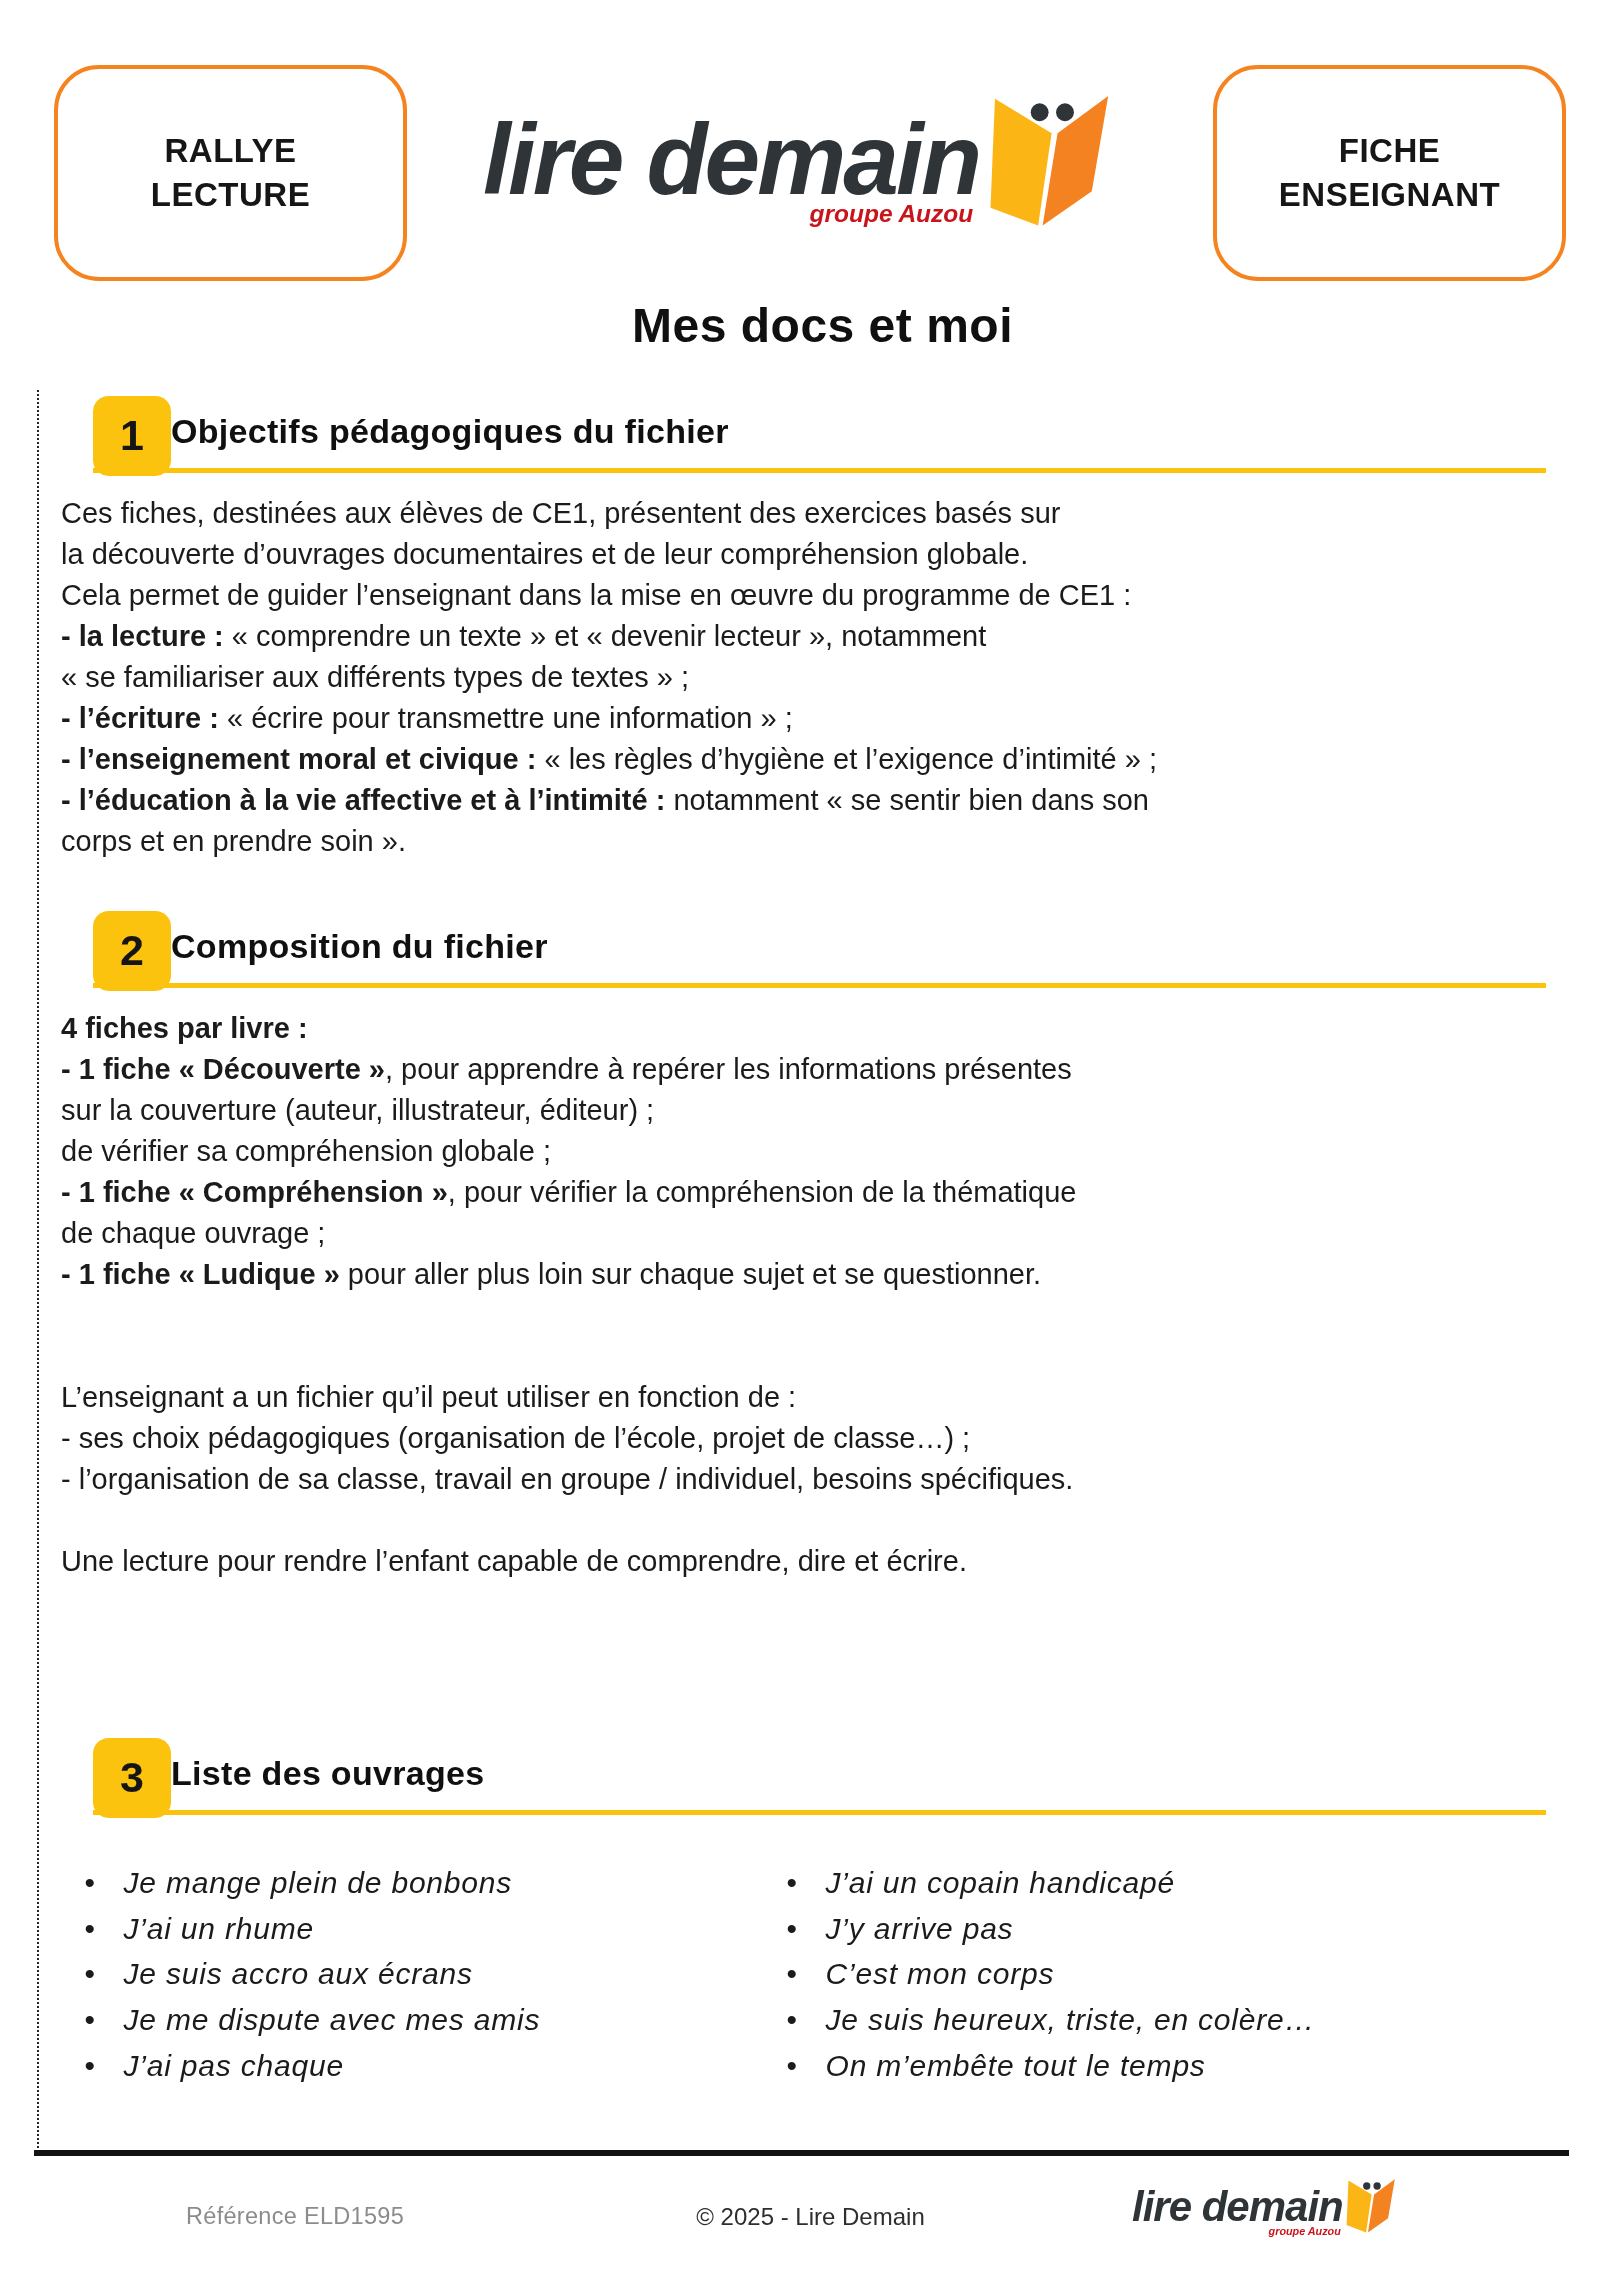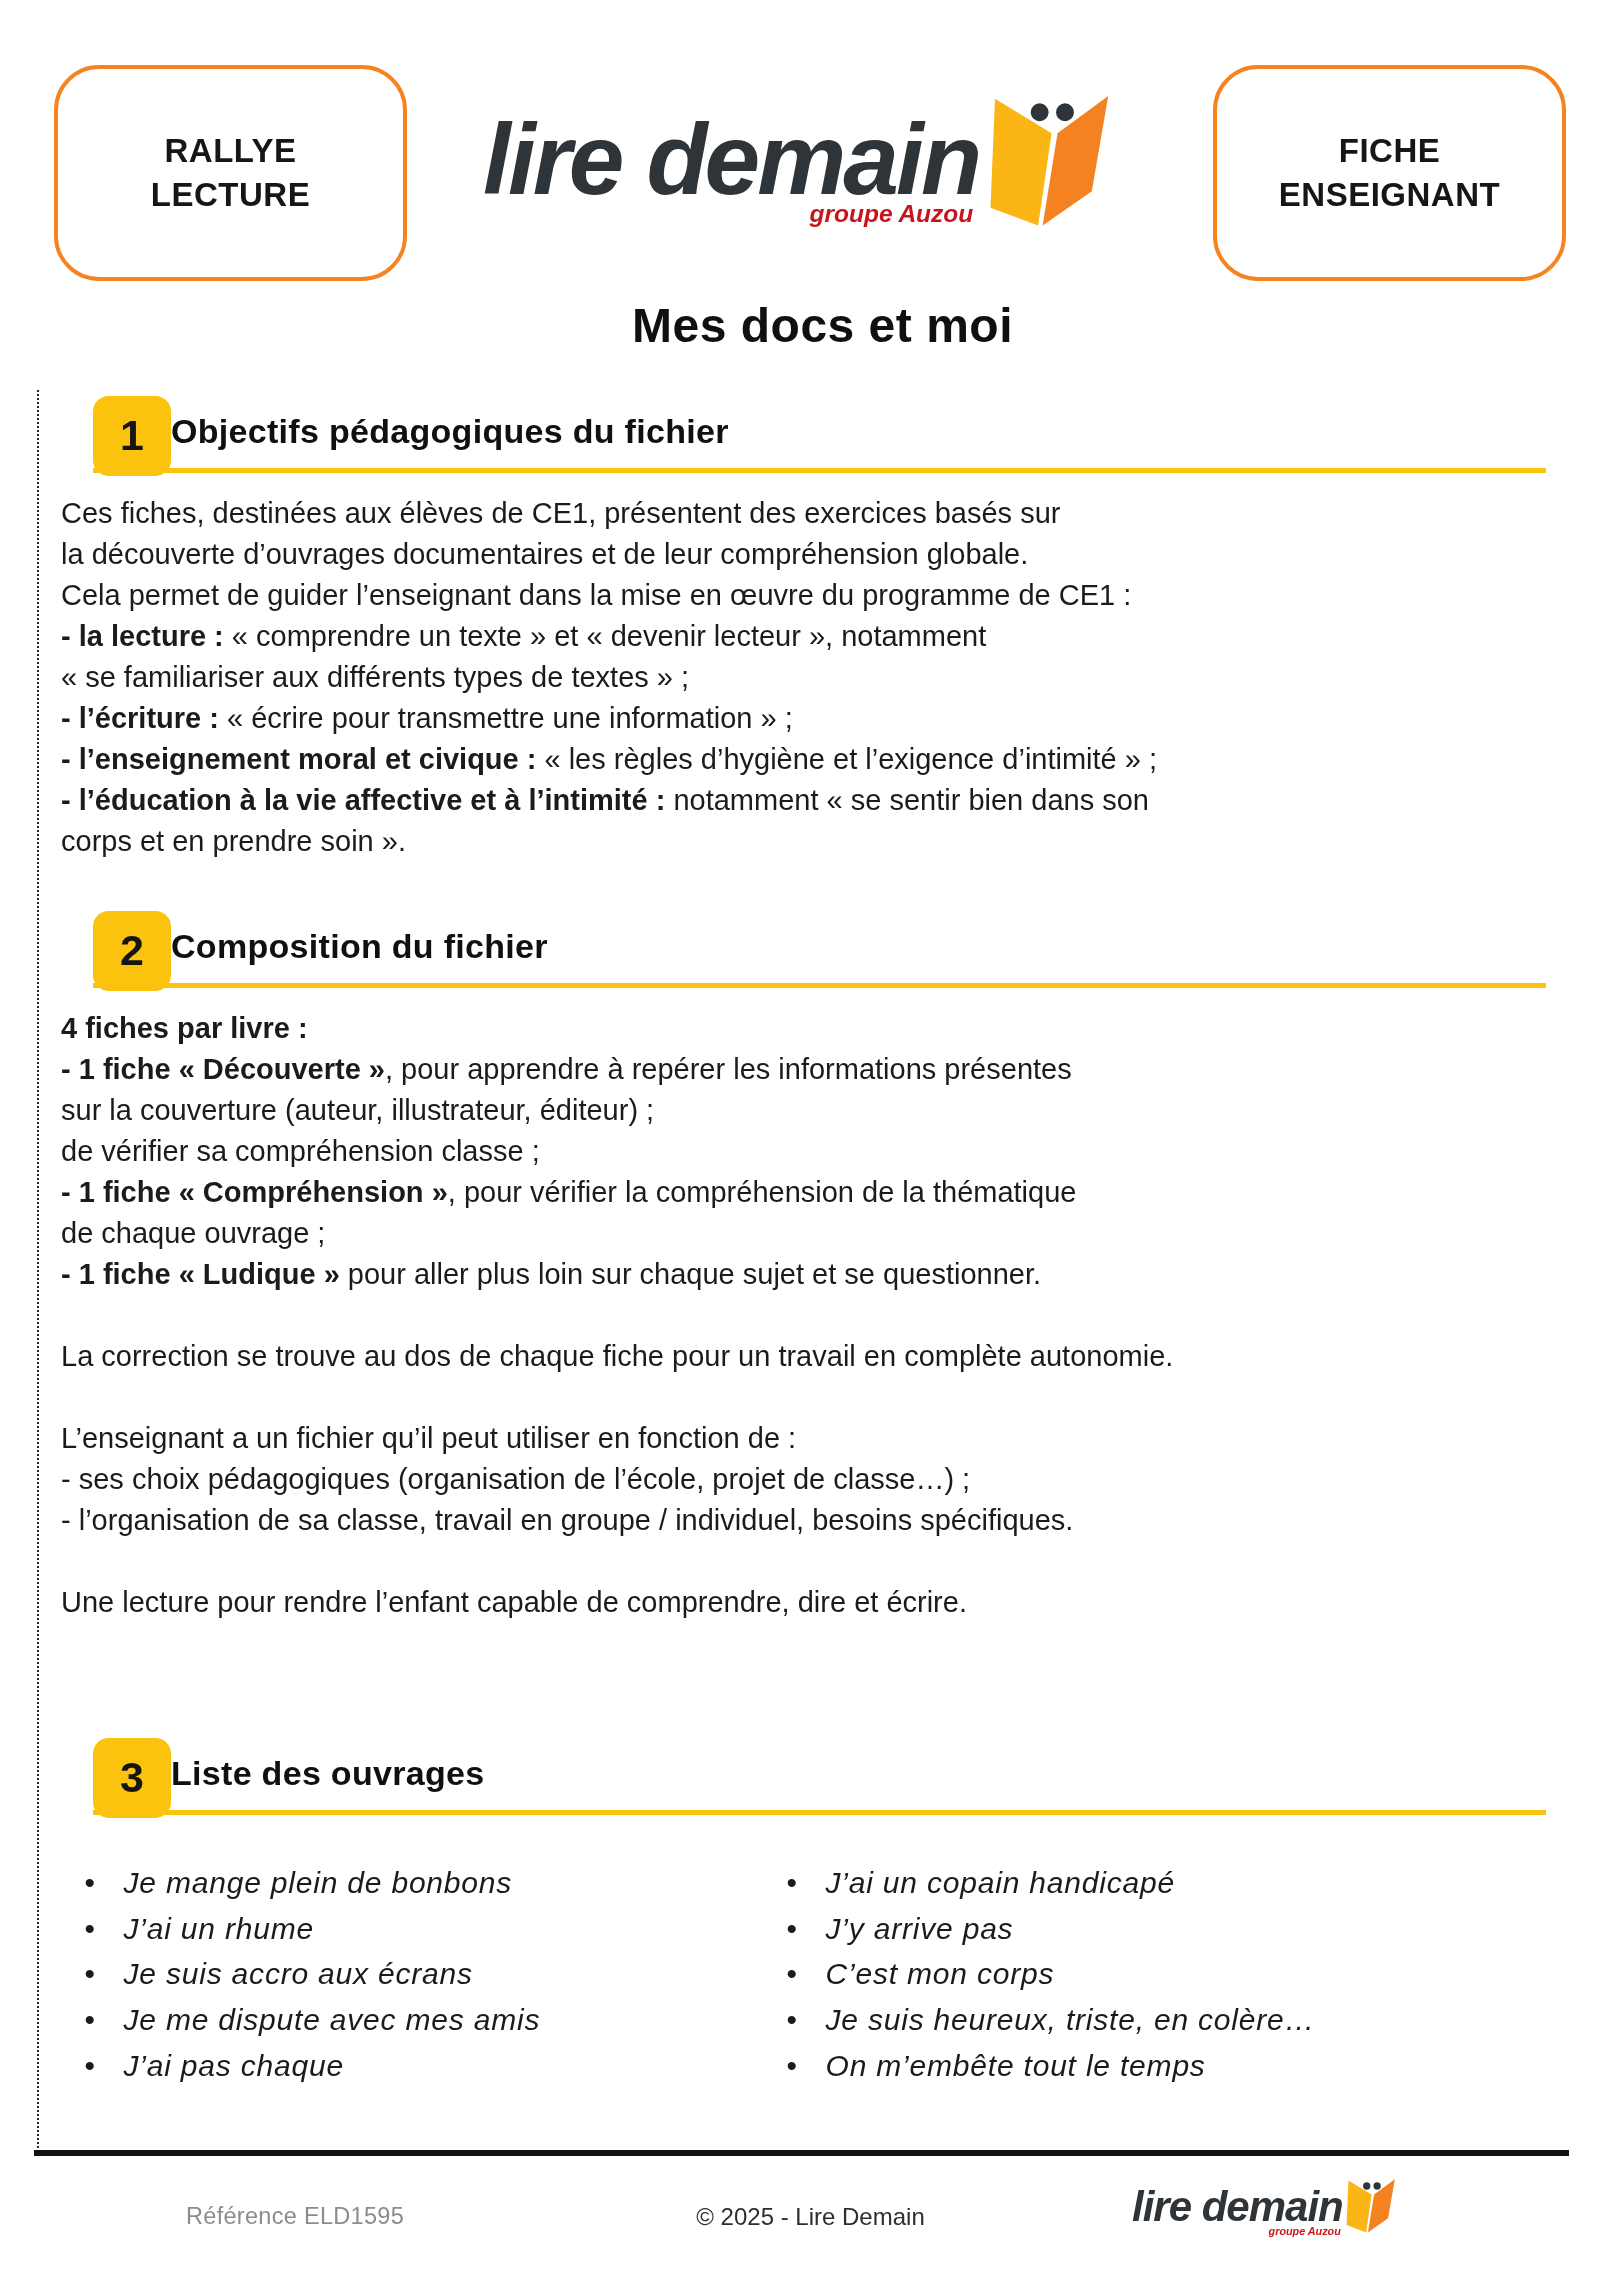--- a/index.html
+++ b/index.html
@@ -117,26 +117,25 @@
 
   <div class="sec sec2">
     <div class="sec-header">
       <div class="sec-num">2</div>
       <div class="sec-title">Composition du fichier</div>
     </div>
     <div class="sec-body">
         <div class="line"><span class="bold">4 fiches par livre :</span></div>
         <div class="line"><span class="bold">- 1 fiche « Découverte »</span><span>, pour apprendre à repérer les informations présentes</span></div>
         <div class="line"><span>sur la couverture (auteur, illustrateur, éditeur) ;</span></div>
-        <div class="line"><span>de vérifier sa compréhension classe ;</span></div>
+        <div class="line"><span>de vérifier sa compréhension globale ;</span></div>
         <div class="line"><span class="bold">- 1 fiche « Compréhension »</span><span>, pour vérifier la compréhension de la thématique</span></div>
         <div class="line"><span>de chaque ouvrage ;</span></div>
         <div class="line"><span class="bold">- 1 fiche « Ludique »</span><span> pour aller plus loin sur chaque sujet et se questionner.</span></div>
         <div class="line">&nbsp;</div>
-        <div class="line"><span>La correction se trouve au dos de chaque fiche pour un travail en complète autonomie.</span></div>
         <div class="line">&nbsp;</div>
         <div class="line"><span>L’enseignant a un fichier qu’il peut utiliser en fonction de :</span></div>
         <div class="line"><span>- ses choix pédagogiques (organisation de l’école, projet de classe…) ;</span></div>
         <div class="line"><span>- l’organisation de sa classe, travail en groupe / individuel, besoins spécifiques.</span></div>
         <div class="line">&nbsp;</div>
         <div class="line"><span>Une lecture pour rendre l’enfant capable de comprendre, dire et écrire.</span></div>
       </div>
   </div>
 
   <div class="sec sec3">

